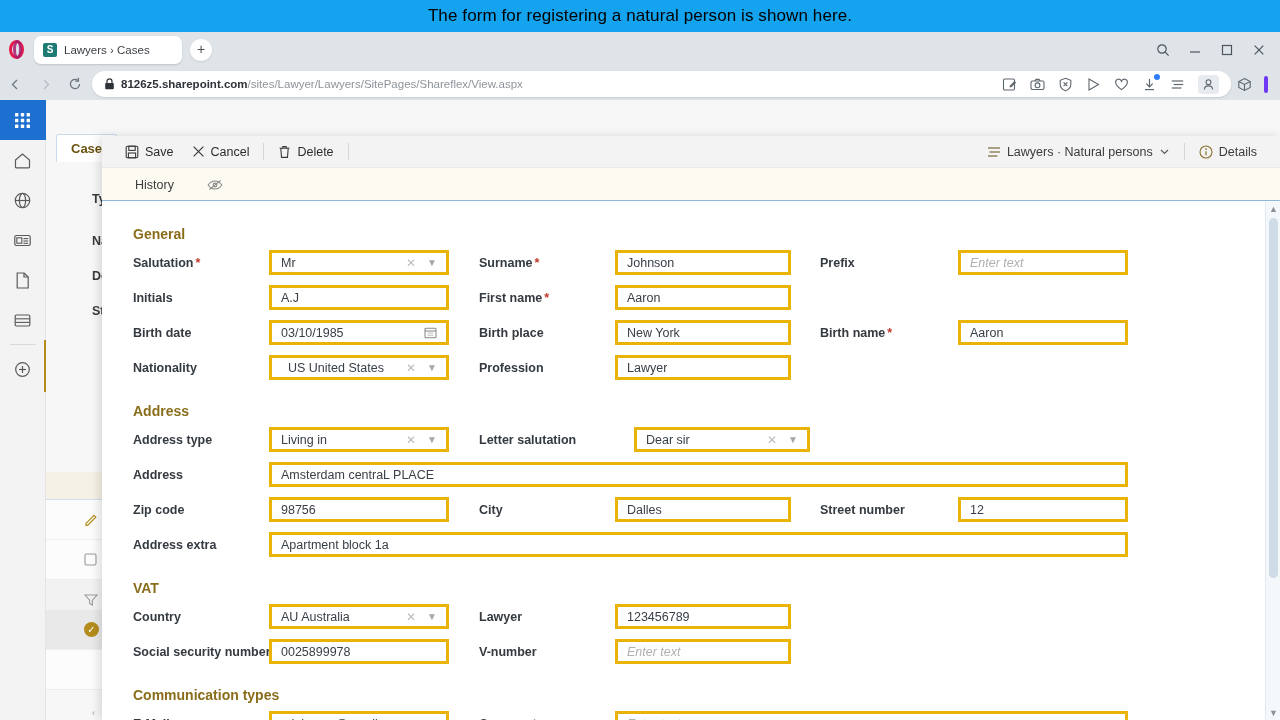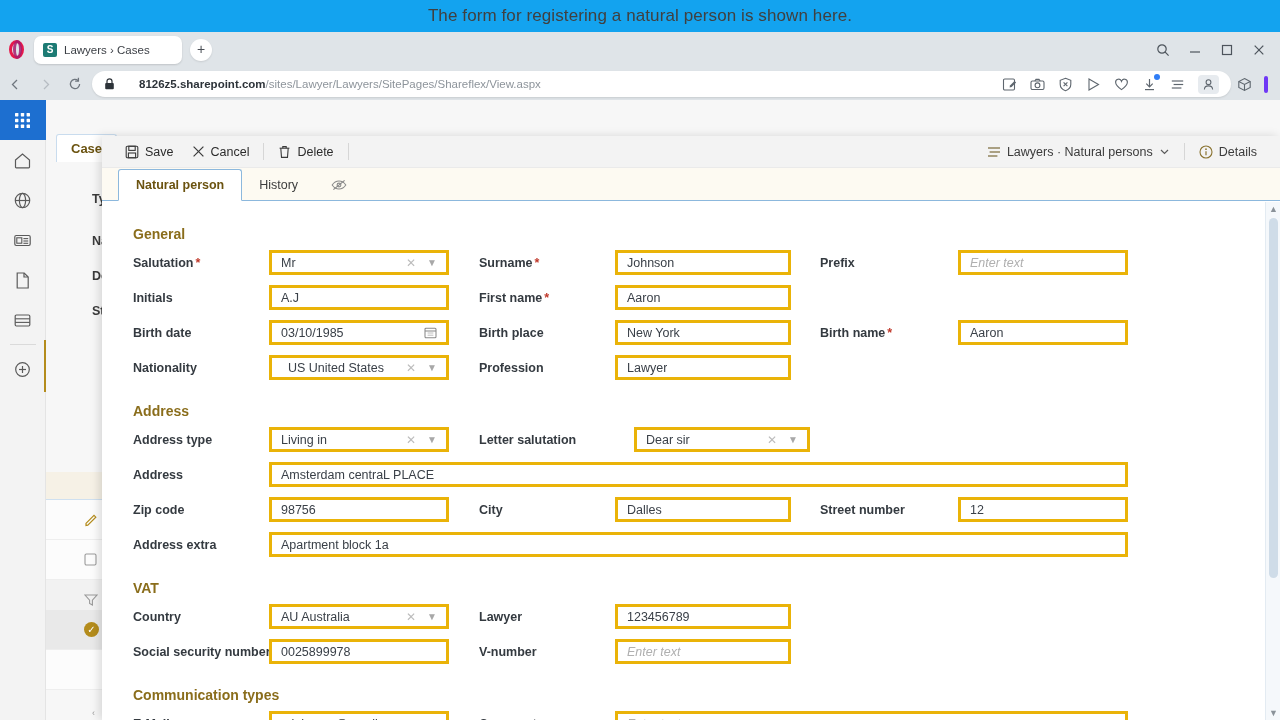--- a/index.html
+++ b/index.html
@@ -7,21 +7,21 @@
   html, body {
     width: 1280px; height: 720px;
     font-family: "Liberation Sans", sans-serif;
     background: #ffffff;
     overflow: hidden;
   }
 
   
   #caption-banner {
     position: absolute; left: 0; top: 0; width: 1280px; height: 32px;
-    background: #13a3ef; color: #404040;
+    background: #13a3ef; color: #000000;
     display: flex; align-items: center; justify-content: center;
     font-size: 17px; letter-spacing: .1px;
   }
 
   
   #browser-window {
     position: absolute; left: 0; top: 32px; width: 1280px; height: 688px;
     background: #dfe4e8;
   }
 
@@ -81,21 +81,21 @@
   }
   .nav-btn {
     width: 30px; height: 30px; flex: none;
     display: flex; align-items: center; justify-content: center;
     color: #6f767e; font-size: 14px;
   }
   .nav-btn.disabled { color: #b6bcc2; }
   #omnibox {
     flex: 1 1 auto; height: 26px; margin: 0 6px 0 2px;
     background: #ffffff; border-radius: 13px;
-    display: flex; align-items: center; gap: 24px; padding: 0 12px;
+    display: flex; align-items: center; gap: 6px; padding: 0 12px;
     box-shadow: 0 1px 2px rgba(0,0,0,.10);
   }
   #omnibox .url { font-size: 11.5px; color: #8d949b; white-space: nowrap; }
   #omnibox .url b { color: #2d3339; font-weight: 600; }
   #omnibox-icons {
     margin-left: auto; display: flex; align-items: center; gap: 13px;
     color: #5e666e;
   }
   .obi { position: relative; width: 15px; height: 15px; }
   .obi .badge {
@@ -593,21 +593,20 @@
                   <line x1="7" y1="6.2" x2="7" y2="10.2" stroke="#8a7330" stroke-width="1.2"></line>
                   <circle cx="7" cy="4.2" r=".85" fill="#8a7330"></circle>
                 </svg>
             </span>
             <span>Details</span>
           </div>
         </div>
       </div>
 
       <div id="form-tabs">
-        <div class="form-tab active">Natural person</div>
         <div class="form-tab">History</div>
         <div id="tab-eye-icon">
           <svg width="16" height="14" viewBox="0 0 16 14">
               <path d="M1.2 7S3.8 3 8 3s6.8 4 6.8 4-2.6 4-6.8 4S1.2 7 1.2 7z" fill="none" stroke="#8a8a8a" stroke-width="1.1"></path>
               <circle cx="8" cy="7" r="1.9" fill="none" stroke="#8a8a8a" stroke-width="1.1"></circle>
               <line x1="2.4" y1="11.6" x2="13.6" y2="2.4" stroke="#8a8a8a" stroke-width="1.2"></line>
             </svg>
         </div>
       </div>
 

